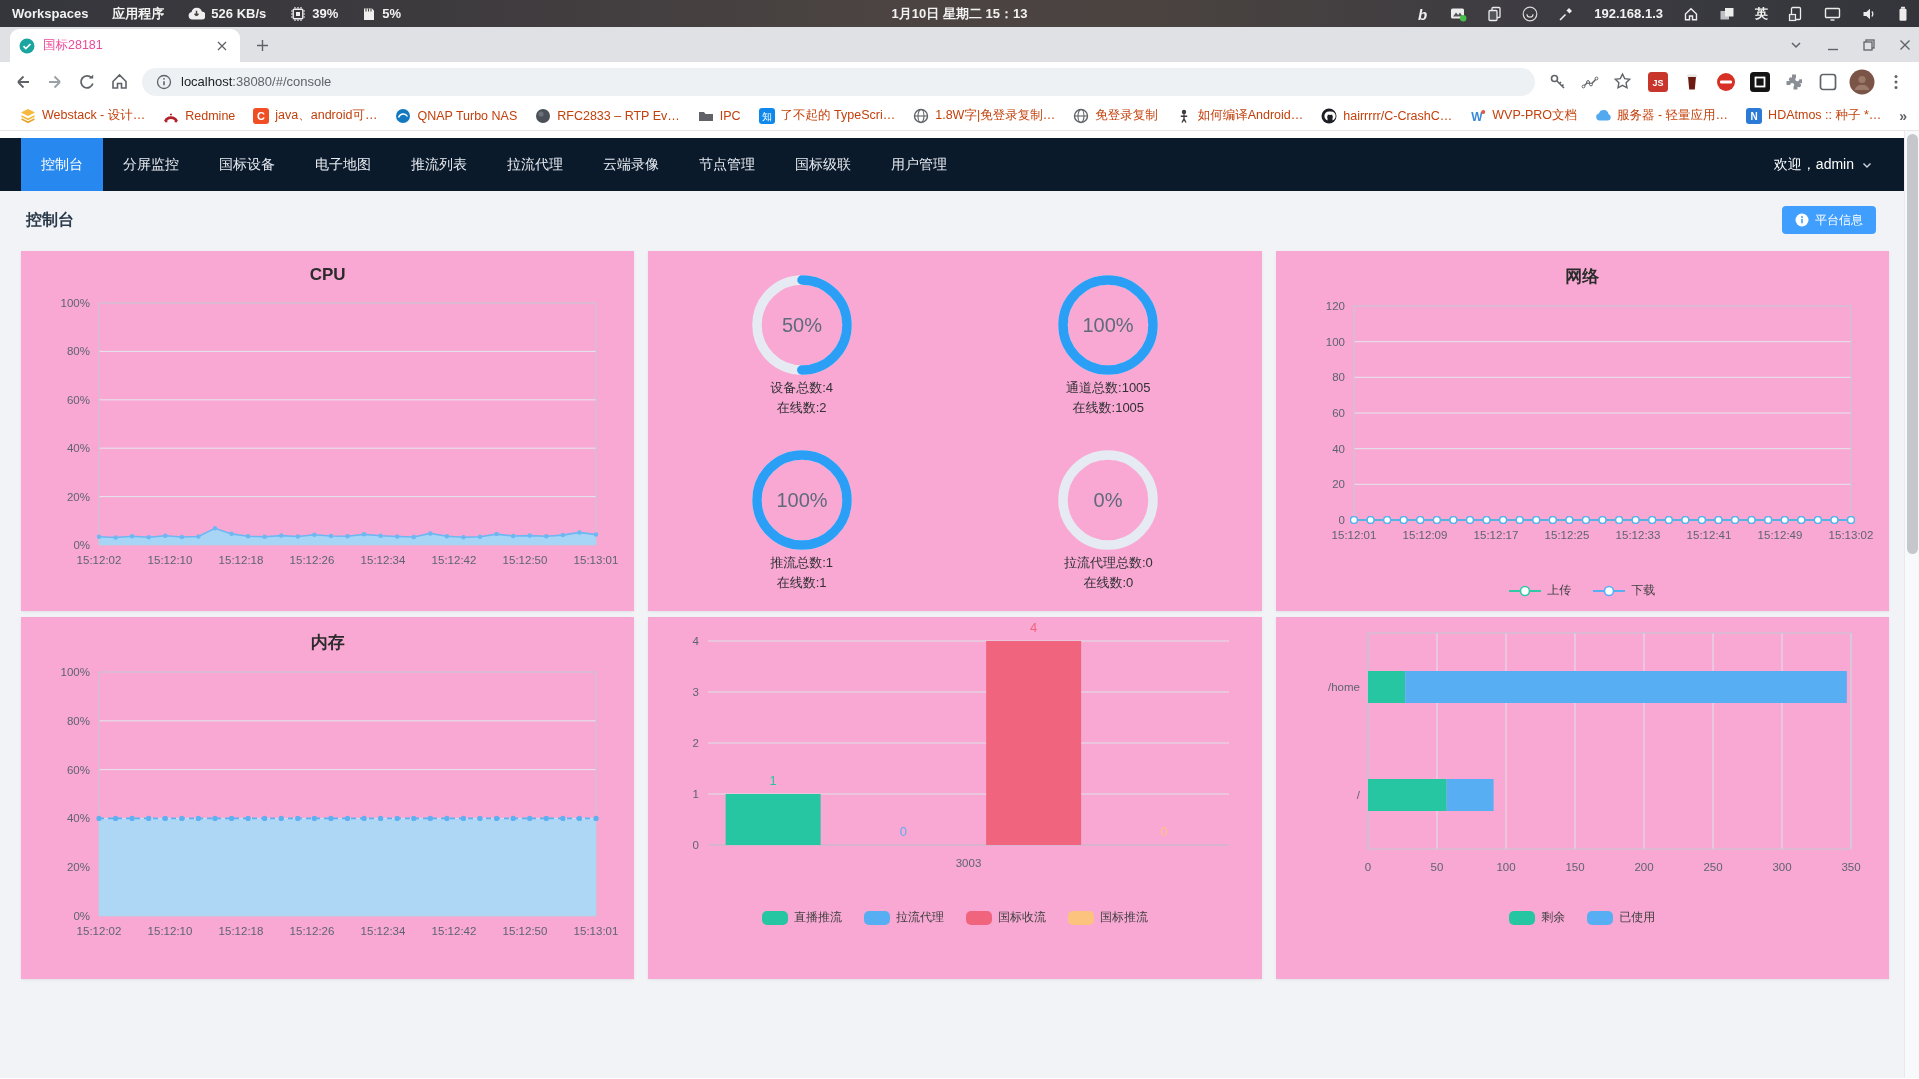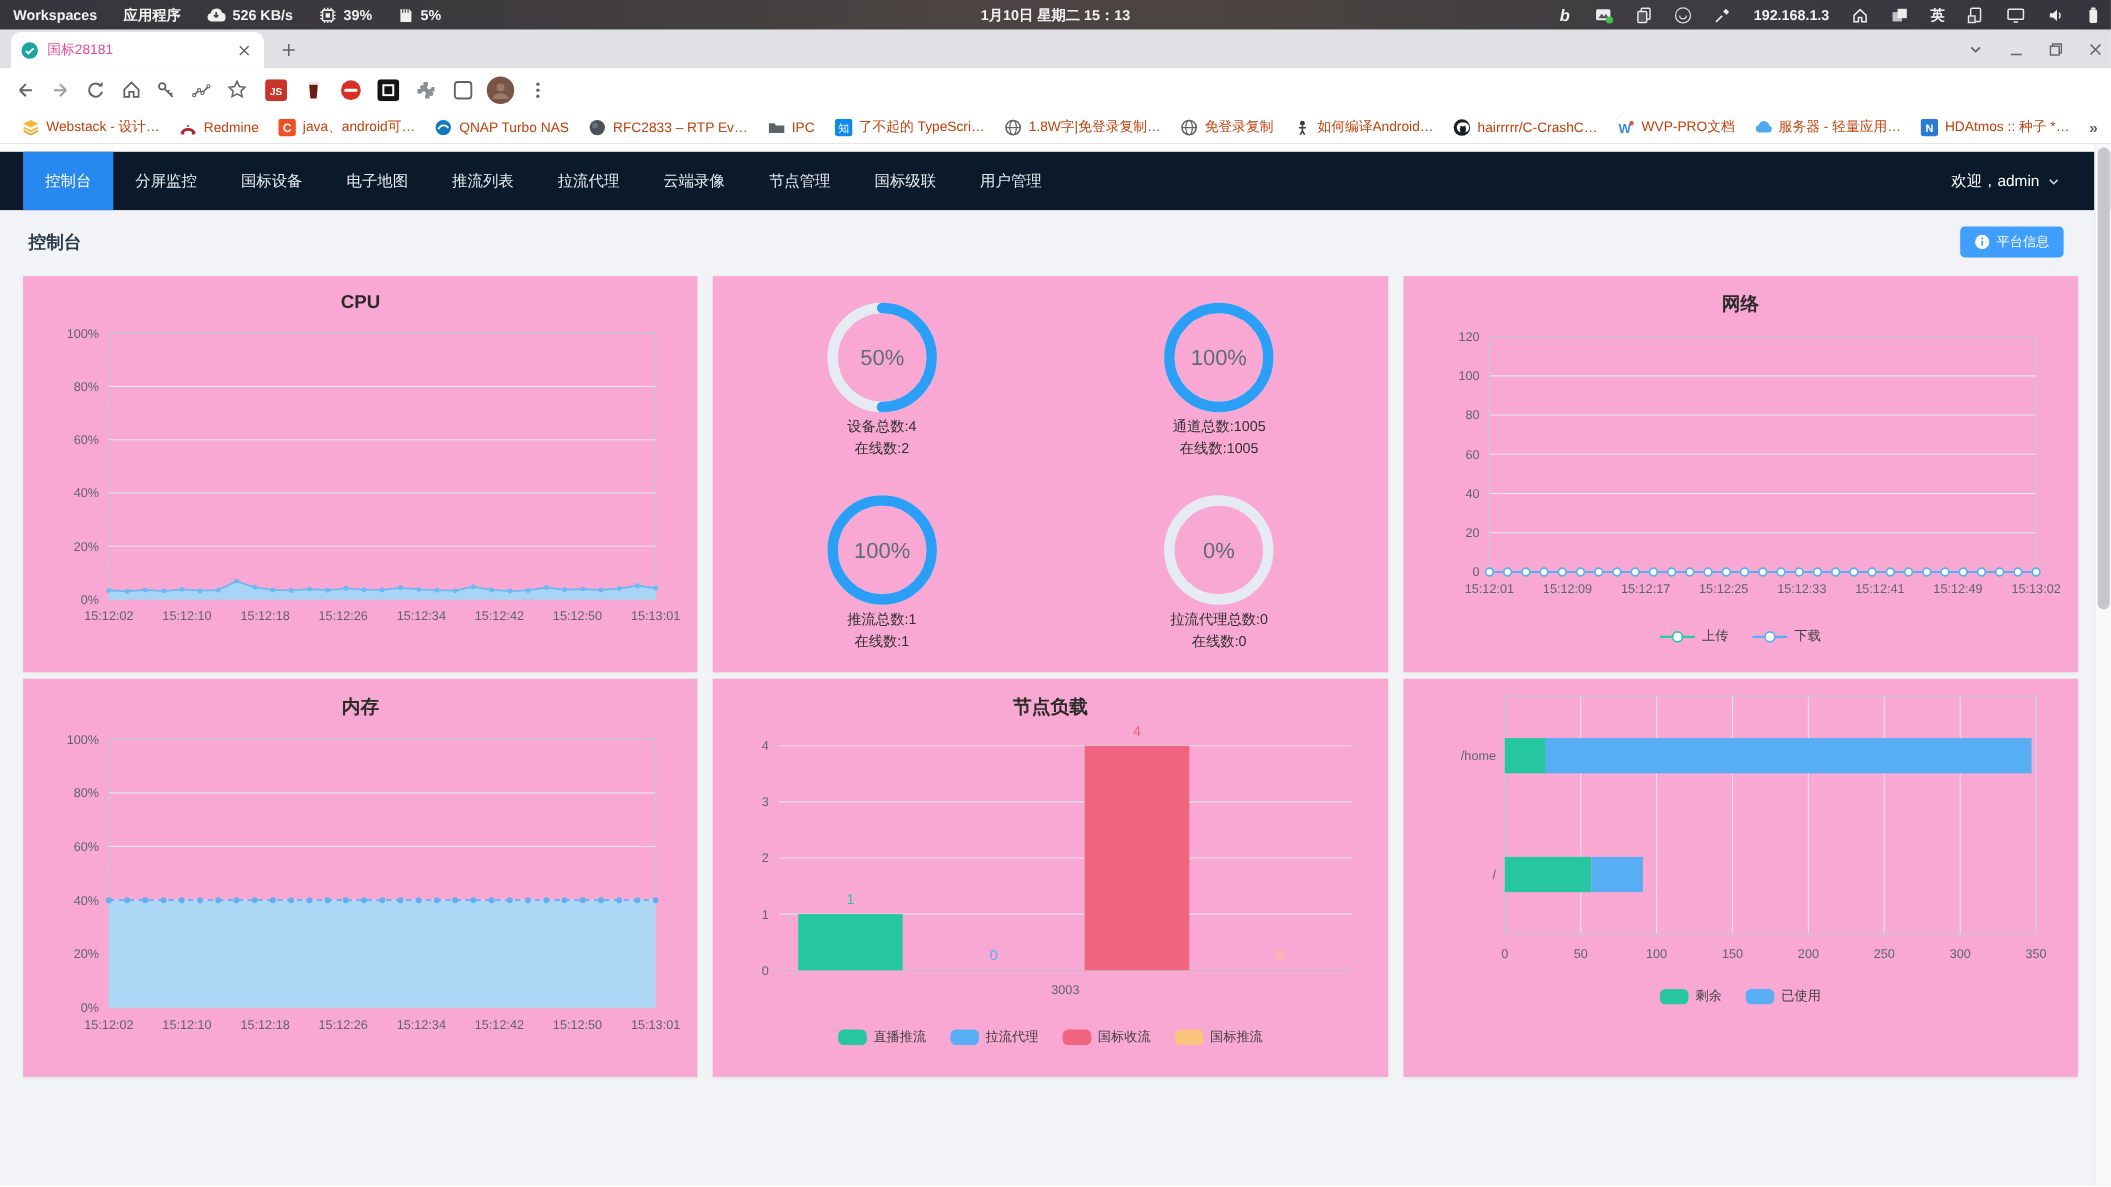--- a/index.html
+++ b/index.html
@@ -42,21 +42,21 @@
 .pagehead{height:52px;display:flex;align-items:center;padding:6px 43px 0 26px}
 .page-title{font-size:16px;font-weight:bold;color:#2b3a4a}
 .platform-btn{margin-left:auto;background:#409eff;color:#fff;font-size:12px;height:28px;padding:0 13px;border:none;
   border-radius:4px;display:flex;align-items:center;gap:6px;cursor:pointer}
 .cards{margin:8px 30px 0 21px;display:grid;grid-template-columns:repeat(3,1fr);grid-template-rows:360px 362px;gap:6px 14px}
 .card{background:#f9a8d4;box-shadow:0 1px 3px rgba(0,0,0,.07);overflow:hidden}
 .card-title{text-align:center;font-size:17px;font-weight:bold;color:#2b2b2b;margin-top:14px}
 .chart-svg{margin:6px auto 0}
 .tick{font-size:11.5px;fill:#5d646e}
 .blab{font-size:13px}
-.legend-row{display:flex;justify-content:center;align-items:center;gap:22px;margin-top:6px;font-size:12px;color:#3f3f3f}
+.legend-row{display:flex;justify-content:center;align-items:center;gap:22px;margin-top:18px;font-size:12px;color:#3f3f3f}
 .legend-item{display:flex;align-items:center;gap:6px;cursor:pointer}
 .chip{width:26px;height:14px;border-radius:5px;display:inline-block}
 .gauge-grid{height:100%;display:grid;grid-template-columns:1fr 1fr;grid-template-rows:1fr 1fr;padding:6px 0 4px}
 .gauge-cell{display:flex;flex-direction:column;align-items:center;justify-content:center}
 .gauge-label{font-size:13px;color:#303133;line-height:19px;margin-top:1px}
 .scrollbar{position:absolute;top:0;right:0;width:15px;height:100%;background:#f8f9fa;border-left:1px solid #e8eaed}
 .scroll-thumb{position:absolute;top:3px;left:2px;width:11px;height:420px;background:#c4c8cd;border-radius:6px}
 </style>
 </head>
 <body>
@@ -256,20 +256,30 @@
       <svg width="20" height="20" viewBox="0 0 20 20">
         <path d="M15.8 11.5A6 6 0 1 1 14.6 6" stroke="#5f6368" stroke-width="1.8" fill="none"></path>
         <path d="M16.2 2.4v4.2H12z" fill="#5f6368"></path>
       </svg>
     </div>
   <div class="tb-btn">
       <svg width="19" height="19" viewBox="0 0 19 19">
         <path d="M3 9.5L9.5 3 16 9.5v6.5h-4.5v-4.5h-4V16H3z" fill="none" stroke="#5f6368" stroke-width="1.6"></path>
       </svg>
     </div>
+  <div class="omnibox">
+    <span>
+        <svg width="16" height="16" viewBox="0 0 16 16">
+          <circle cx="8" cy="8" r="6.5" fill="none" stroke="#5f6368" stroke-width="1.3"></circle>
+          <path d="M8 7.2v4" stroke="#5f6368" stroke-width="1.6"></path>
+          <circle cx="8" cy="4.8" r="0.9" fill="#5f6368"></circle>
+        </svg>
+      </span>
+    <span><span class="omni-host">localhost</span><span class="omni-rest">:38080/#/console</span></span>
+  </div>
   <div class="tb-btn">
       <svg width="18" height="18" viewBox="0 0 18 18">
         <circle cx="5.5" cy="5.5" r="3" fill="none" stroke="#5f6368" stroke-width="1.6"></circle>
         <path d="M8 8l7 7m-2.5-1.5l2-2m-4.5-.5l2-2" stroke="#5f6368" stroke-width="1.6" fill="none"></path>
       </svg>
     </div>
   <div class="tb-btn">
       <svg width="18" height="18" viewBox="0 0 18 18">
         <path d="M2.5 13.5l4.5-4.5 3 2.5 5.5-6" stroke="#5f6368" stroke-width="1.5" fill="none"></path>
         <circle cx="7" cy="9" r="1.4" fill="#fff" stroke="#5f6368"></circle>
@@ -768,21 +778,20 @@
           <circle cx="478.1666666666667" cy="158.39999999999998" r="2" fill="#5fb0f0" stroke="#5fb0f0" stroke-width="1.3"></circle>
           <circle cx="494.73333333333335" cy="158.39999999999998" r="2" fill="#5fb0f0" stroke="#5fb0f0" stroke-width="1.3"></circle>
           <circle cx="511.3" cy="158.39999999999998" r="2" fill="#5fb0f0" stroke="#5fb0f0" stroke-width="1.3"></circle>
           <circle cx="527.8666666666667" cy="158.39999999999998" r="2" fill="#5fb0f0" stroke="#5fb0f0" stroke-width="1.3"></circle>
           <circle cx="544.4333333333334" cy="158.39999999999998" r="2" fill="#5fb0f0" stroke="#5fb0f0" stroke-width="1.3"></circle>
           <circle cx="561" cy="158.39999999999998" r="2" fill="#5fb0f0" stroke="#5fb0f0" stroke-width="1.3"></circle>
         </svg>
     </div>
 
     <div class="card">
-      <div class="card-title">节点负载</div>
       <svg class="chart-svg" width="585" height="268">
           <text x="37" y="226" text-anchor="end" class="tick">0</text>
           <line x1="46" y1="171" x2="567" y2="171" stroke="#dde1e7"></line>
           <text x="37" y="175" text-anchor="end" class="tick">1</text>
           <line x1="46" y1="120" x2="567" y2="120" stroke="#dde1e7"></line>
           <text x="37" y="124" text-anchor="end" class="tick">2</text>
           <line x1="46" y1="69" x2="567" y2="69" stroke="#dde1e7"></line>
           <text x="37" y="73" text-anchor="end" class="tick">3</text>
           <line x1="46" y1="18" x2="567" y2="18" stroke="#dde1e7"></line>
           <text x="37" y="22" text-anchor="end" class="tick">4</text>

